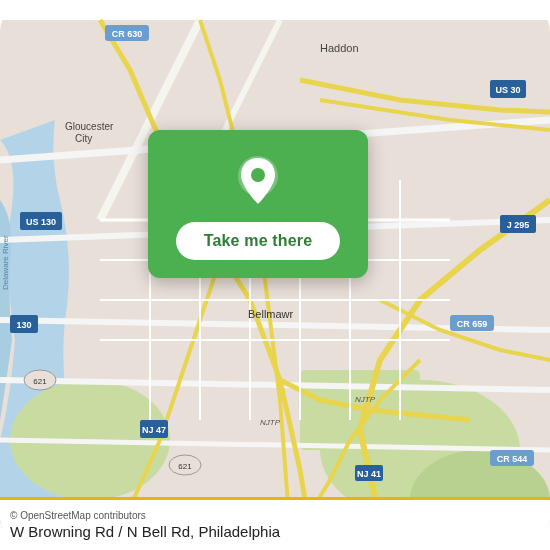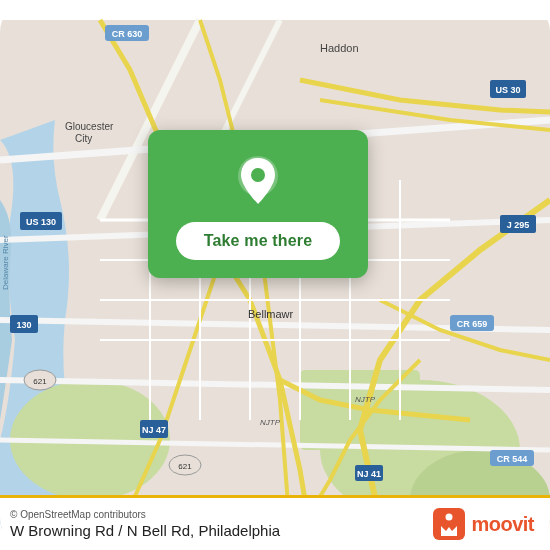--- a/index.html
+++ b/index.html
@@ -214,26 +214,15 @@
       </svg>
     </div>
     <button id="take-me-there-btn">Take me there</button>
   </div>
 
   <div id="bottom-bar">
     <div style="display:flex;flex-direction:column;gap:2px;">
       <span id="attribution">© OpenStreetMap contributors</span>
       <span id="address-text" style="font-size:15px;color:#222;font-weight:500;">W Browning Rd / N Bell Rd, Philadelphia</span>
     </div>
-    <div id="moovit-logo">
-
-      <svg id="moovit-icon" width="32" height="32" viewBox="0 0 32 32" xmlns="http://www.w3.org/2000/svg">
-        <rect width="32" height="32" rx="6" fill="#e8552c"></rect>
-
-        <circle cx="16" cy="9" r="3.5" fill="white"></circle>
-
-        <path d="M8,28 L8,18 L13,23 L16,19 L19,23 L24,18 L24,28 Z" fill="white"></path>
-      </svg>
-      <span id="moovit-text">moovit</span>
-    </div>
   </div>
 
 </div>
 
 </body></html>

